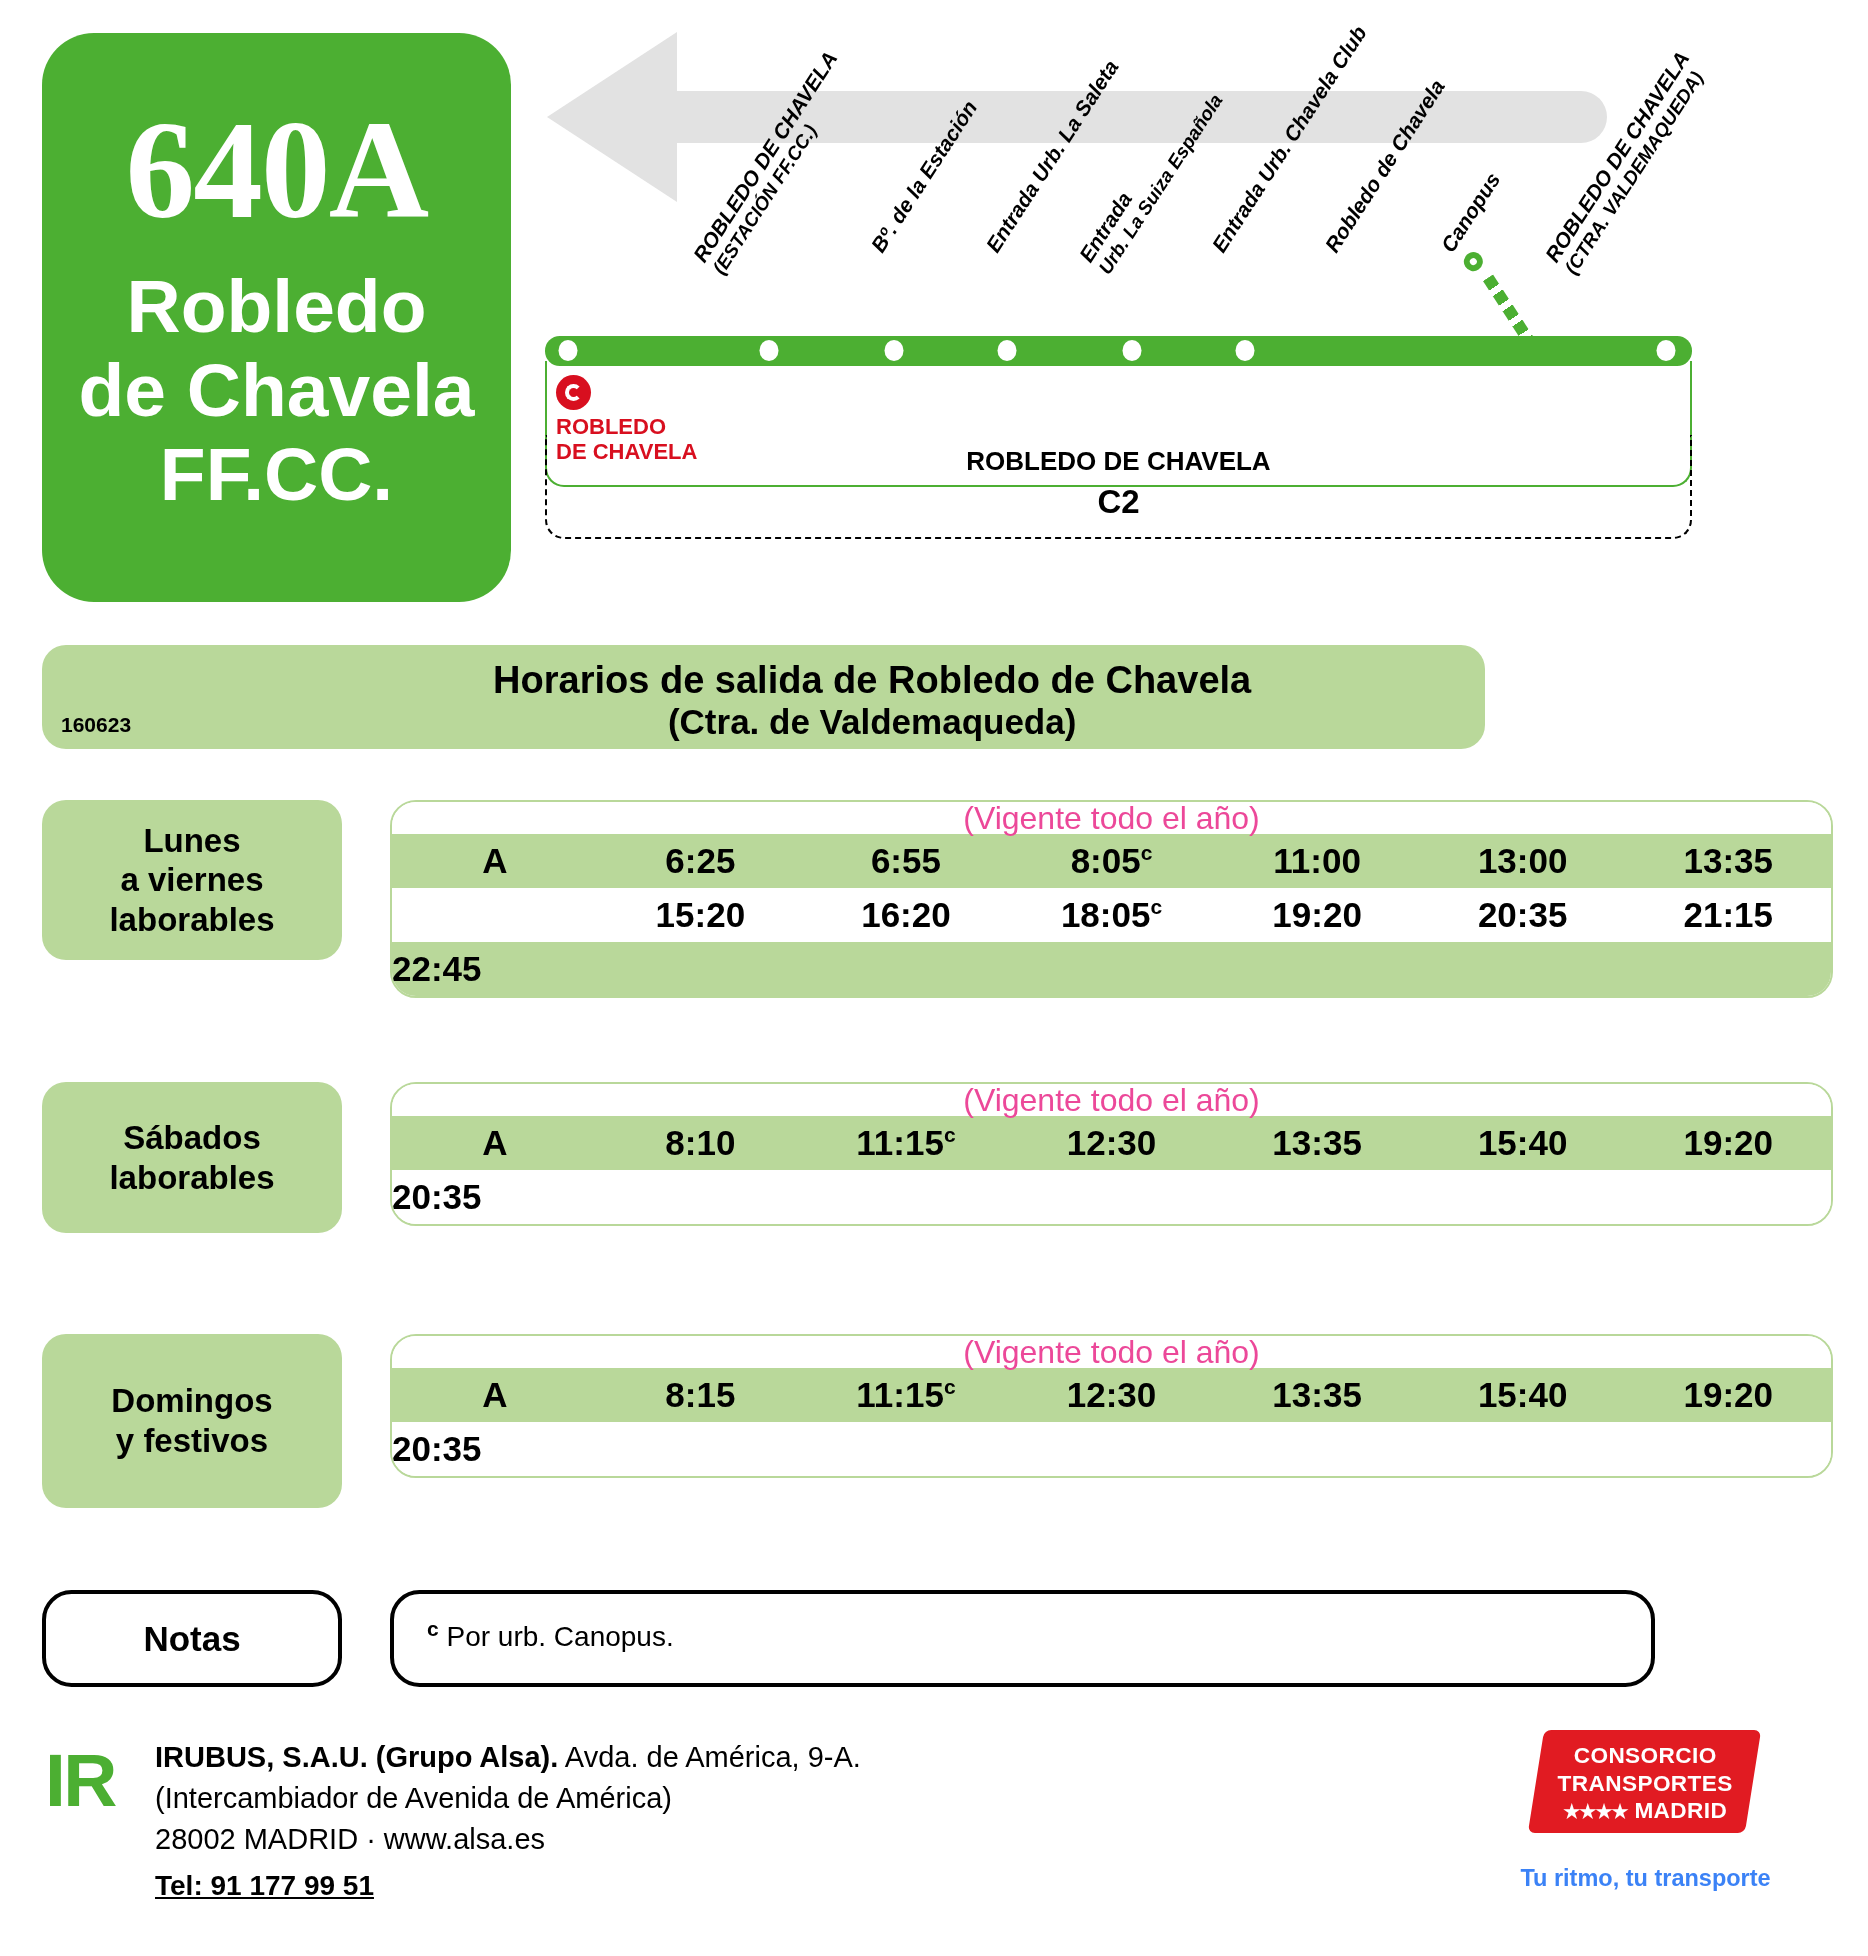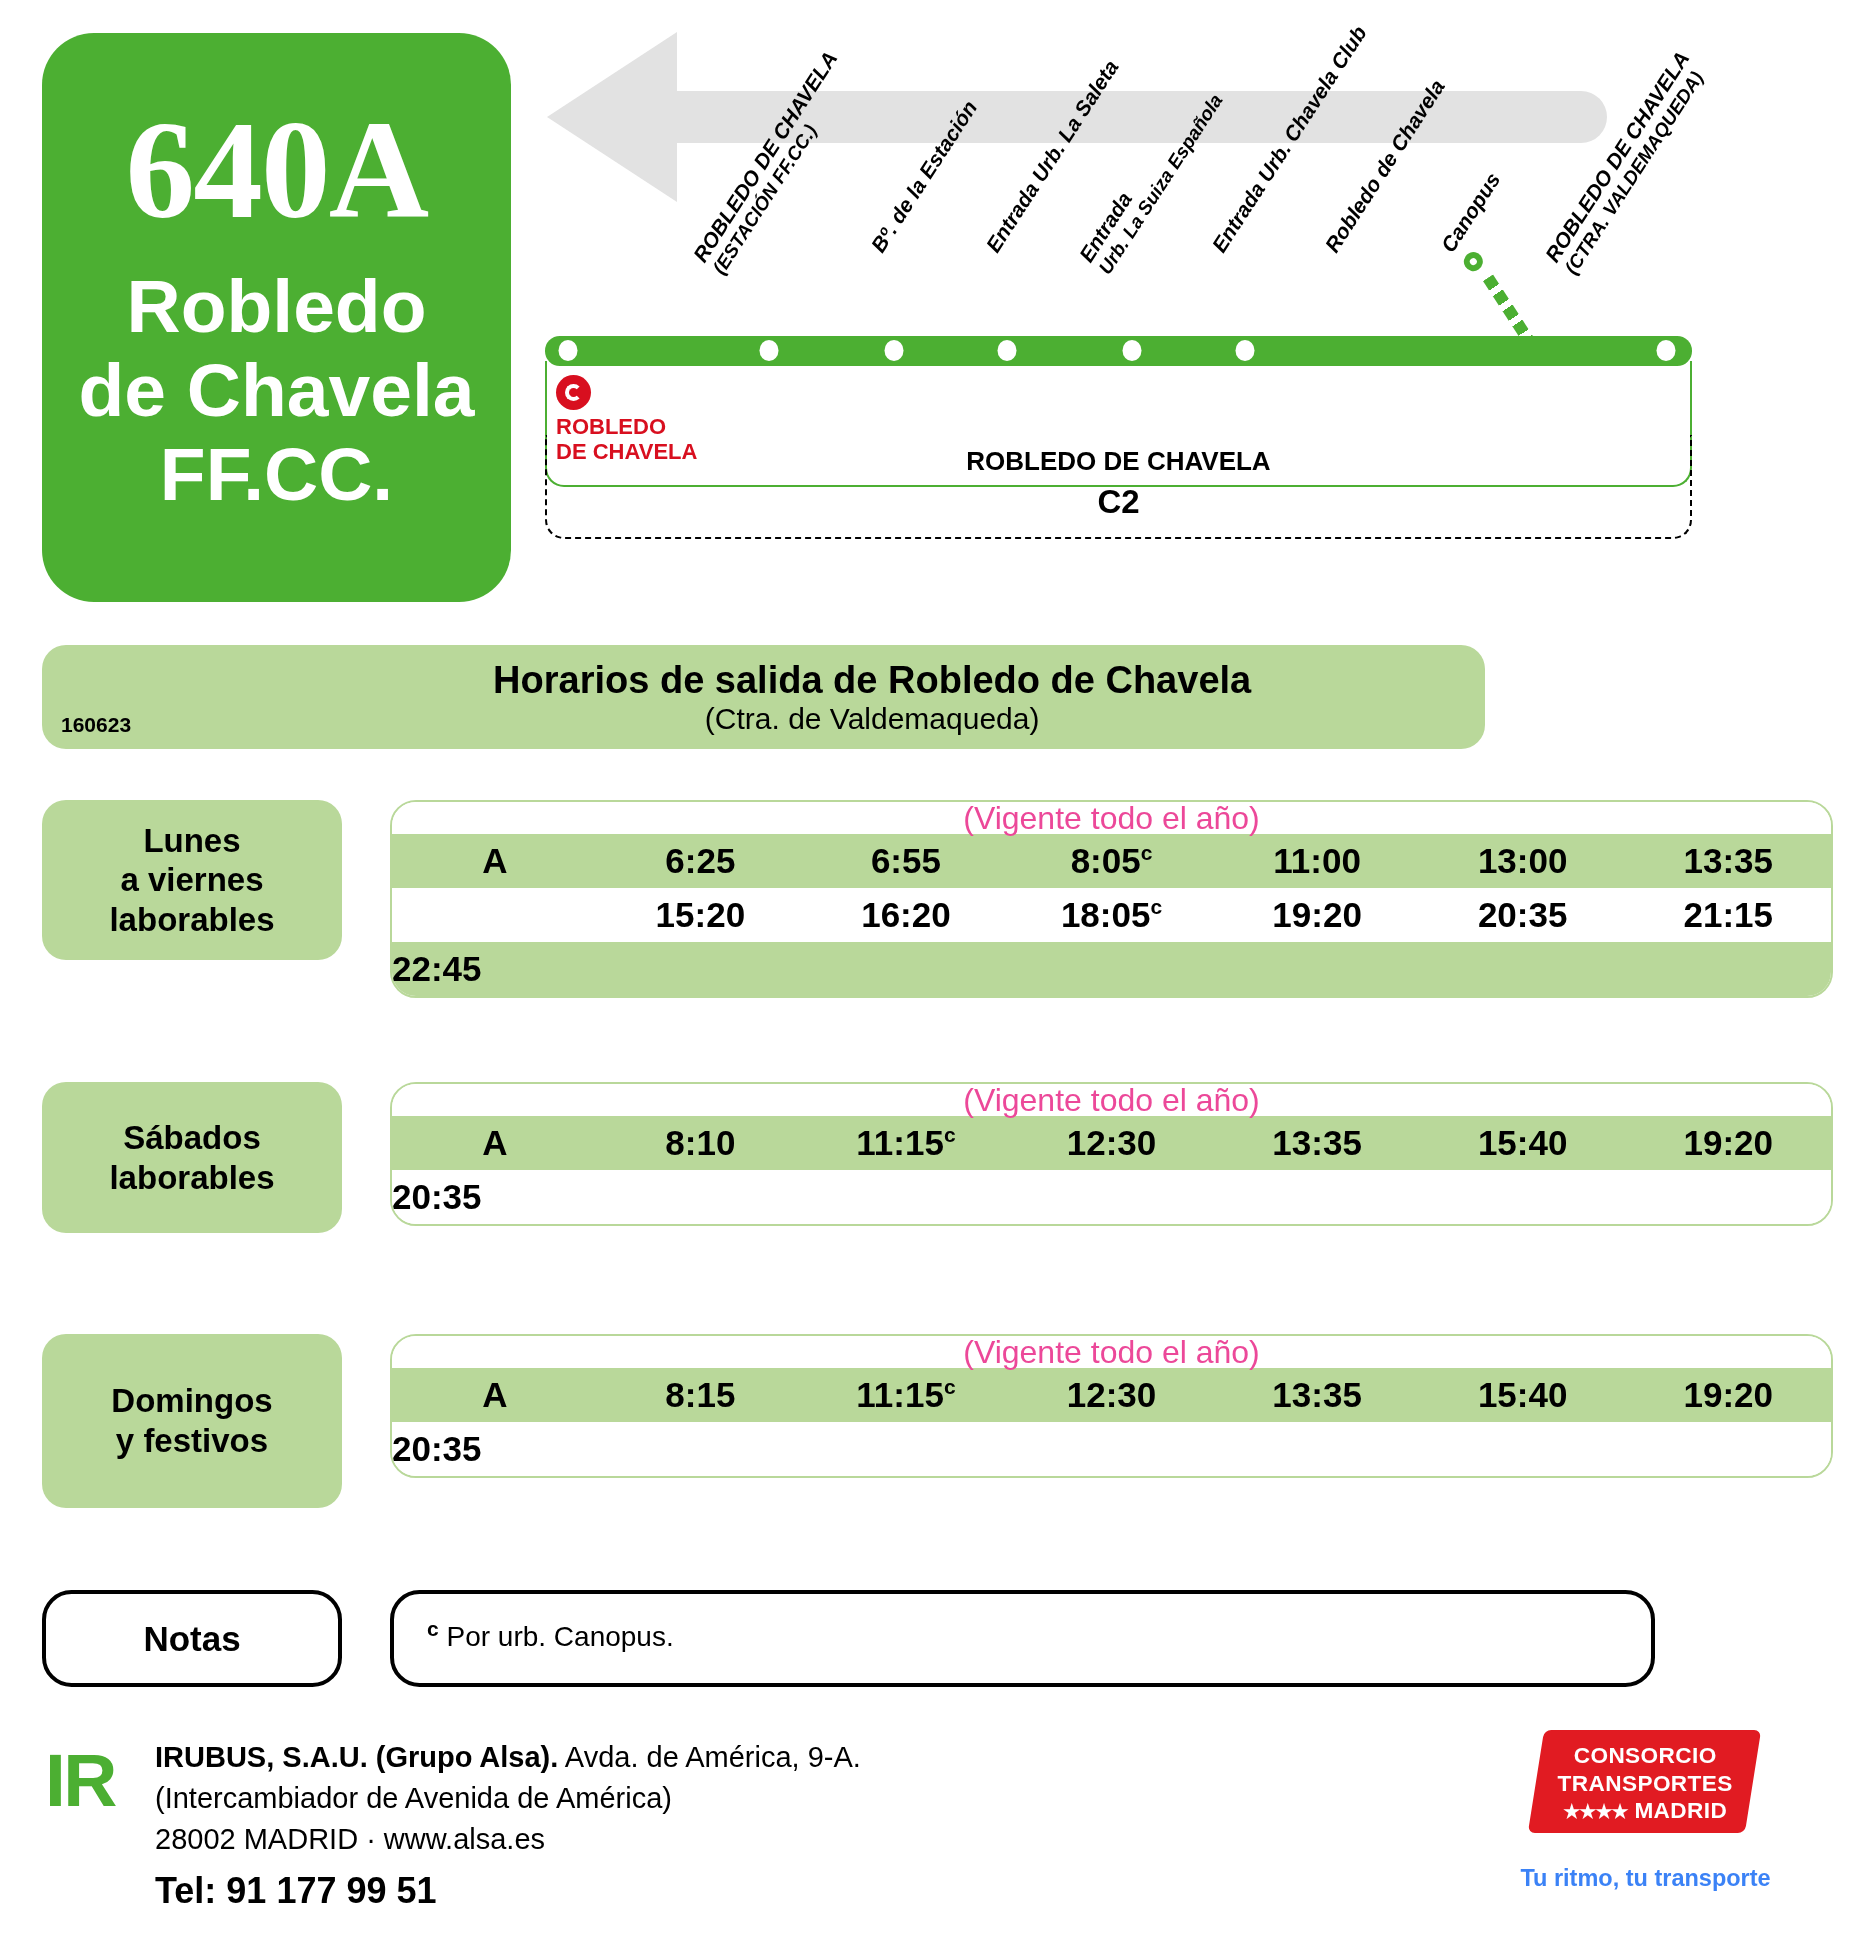--- a/index.html
+++ b/index.html
@@ -260,22 +260,22 @@
     left: 226px;
     right: 8.7px;
     top: 14px;
     text-align: center;
     font-size: 38px;
     font-weight: bold;
     color: #000;
     line-height: 1.14;
   }
   #title-sub {
-    font-size: 30px;
-    font-weight: normal;
+    font-size: 35px;
+    font-weight: bold;
   }
   #ref-code {
     position: absolute;
     left: 19px;
     top: 68px;
     font-size: 21px;
     font-weight: bold;
     color: #000;
   }
 
@@ -418,23 +418,24 @@
     top: 15.6px;
     font-size: 29px;
     color: #000;
     line-height: 1.42;
   }
   #operator-name { font-weight: bold; }
   #operator-phone {
     position: absolute;
     left: 155px;
     top: 149px;
-    font-size: 36px;
-    font-weight: bold;
-    color: #000;
+    font-size: 28px;
+    font-weight: bold;
+    color: #000;
+    text-decoration: underline;
   }
   #consortium {
     position: absolute;
     left: 1536px;
     top: 8.7px;
     width: 217px;
   }
   #consortium-badge {
     width: 217px;
     height: 103px;

